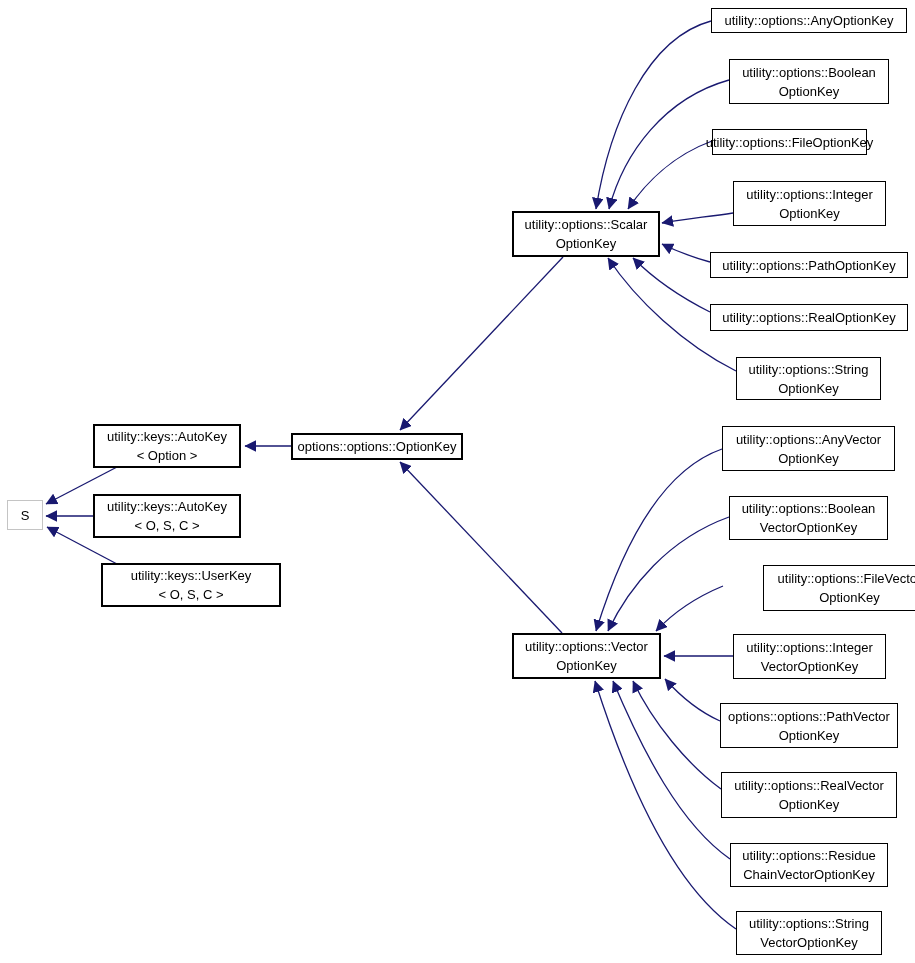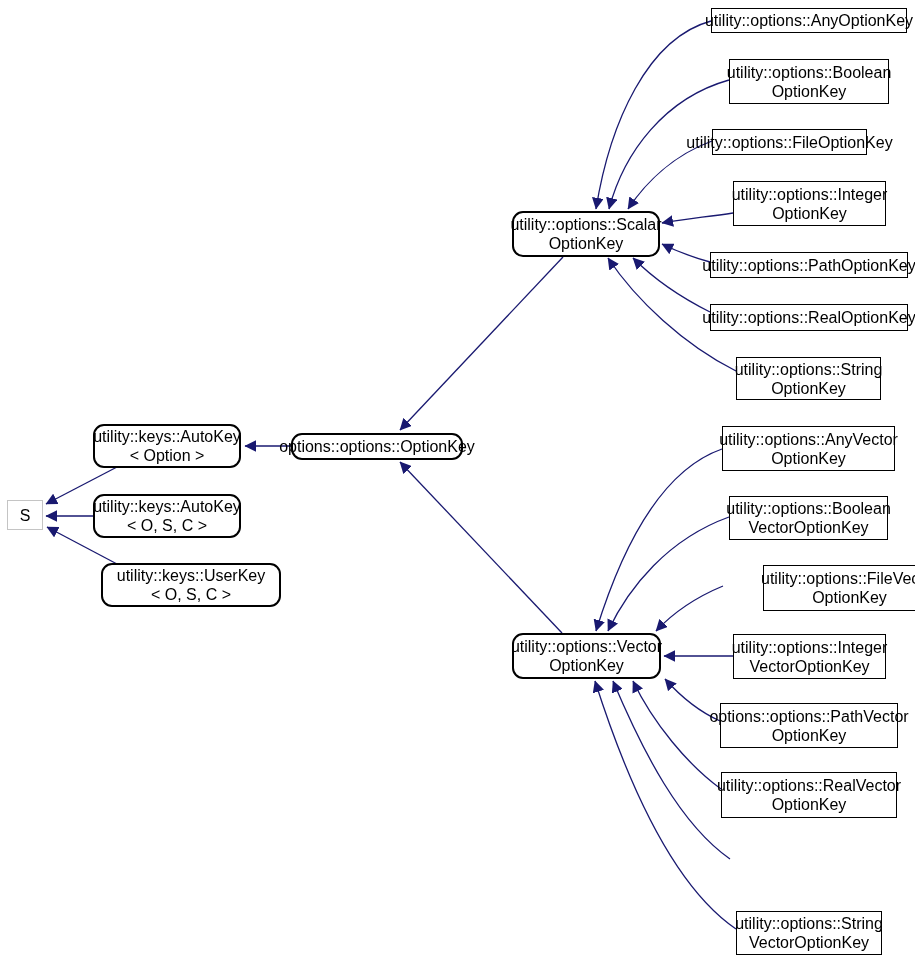--- a/index.html
+++ b/index.html
@@ -29,30 +29,29 @@
   .node {
     position: absolute;
     box-sizing: border-box;
     background: #ffffff;
     border: 1px solid #000000;
     display: flex;
     flex-direction: column;
     align-items: center;
     justify-content: center;
     text-align: center;
-    font-size: 16px;
+    font-size: 13px;
     line-height: 19px;
     color: #000000;
     white-space: nowrap;
     z-index: 1;
     cursor: pointer;
   }
   .node.chain {
     border-width: 2px;
-    border-radius: 11px;
   }
   .node.external {
     border-color: #c4c4c4;
     cursor: default;
   }
   .node span {
     display: block;
   }
   .node span:empty {
     display: none;
@@ -188,19 +187,23 @@
   <div class="node" style="left:720px;top:703px;width:178px;height:45px">
     <span>options::options::PathVector</span>
     <span>OptionKey</span>
   </div>
 
   <div class="node" style="left:721px;top:772px;width:176px;height:46px">
     <span>utility::options::RealVector</span>
     <span>OptionKey</span>
   </div>
 
+  <div class="node" style="left:730px;top:843px;width:158px;height:44px">
+    <span>utility::options::Residue</span>
+    <span>ChainVectorOptionKey</span>
+  </div>
 
   <div class="node" style="left:736px;top:911px;width:146px;height:44px">
     <span>utility::options::String</span>
     <span>VectorOptionKey</span>
   </div>
 
 </div>
 
 </body></html>

